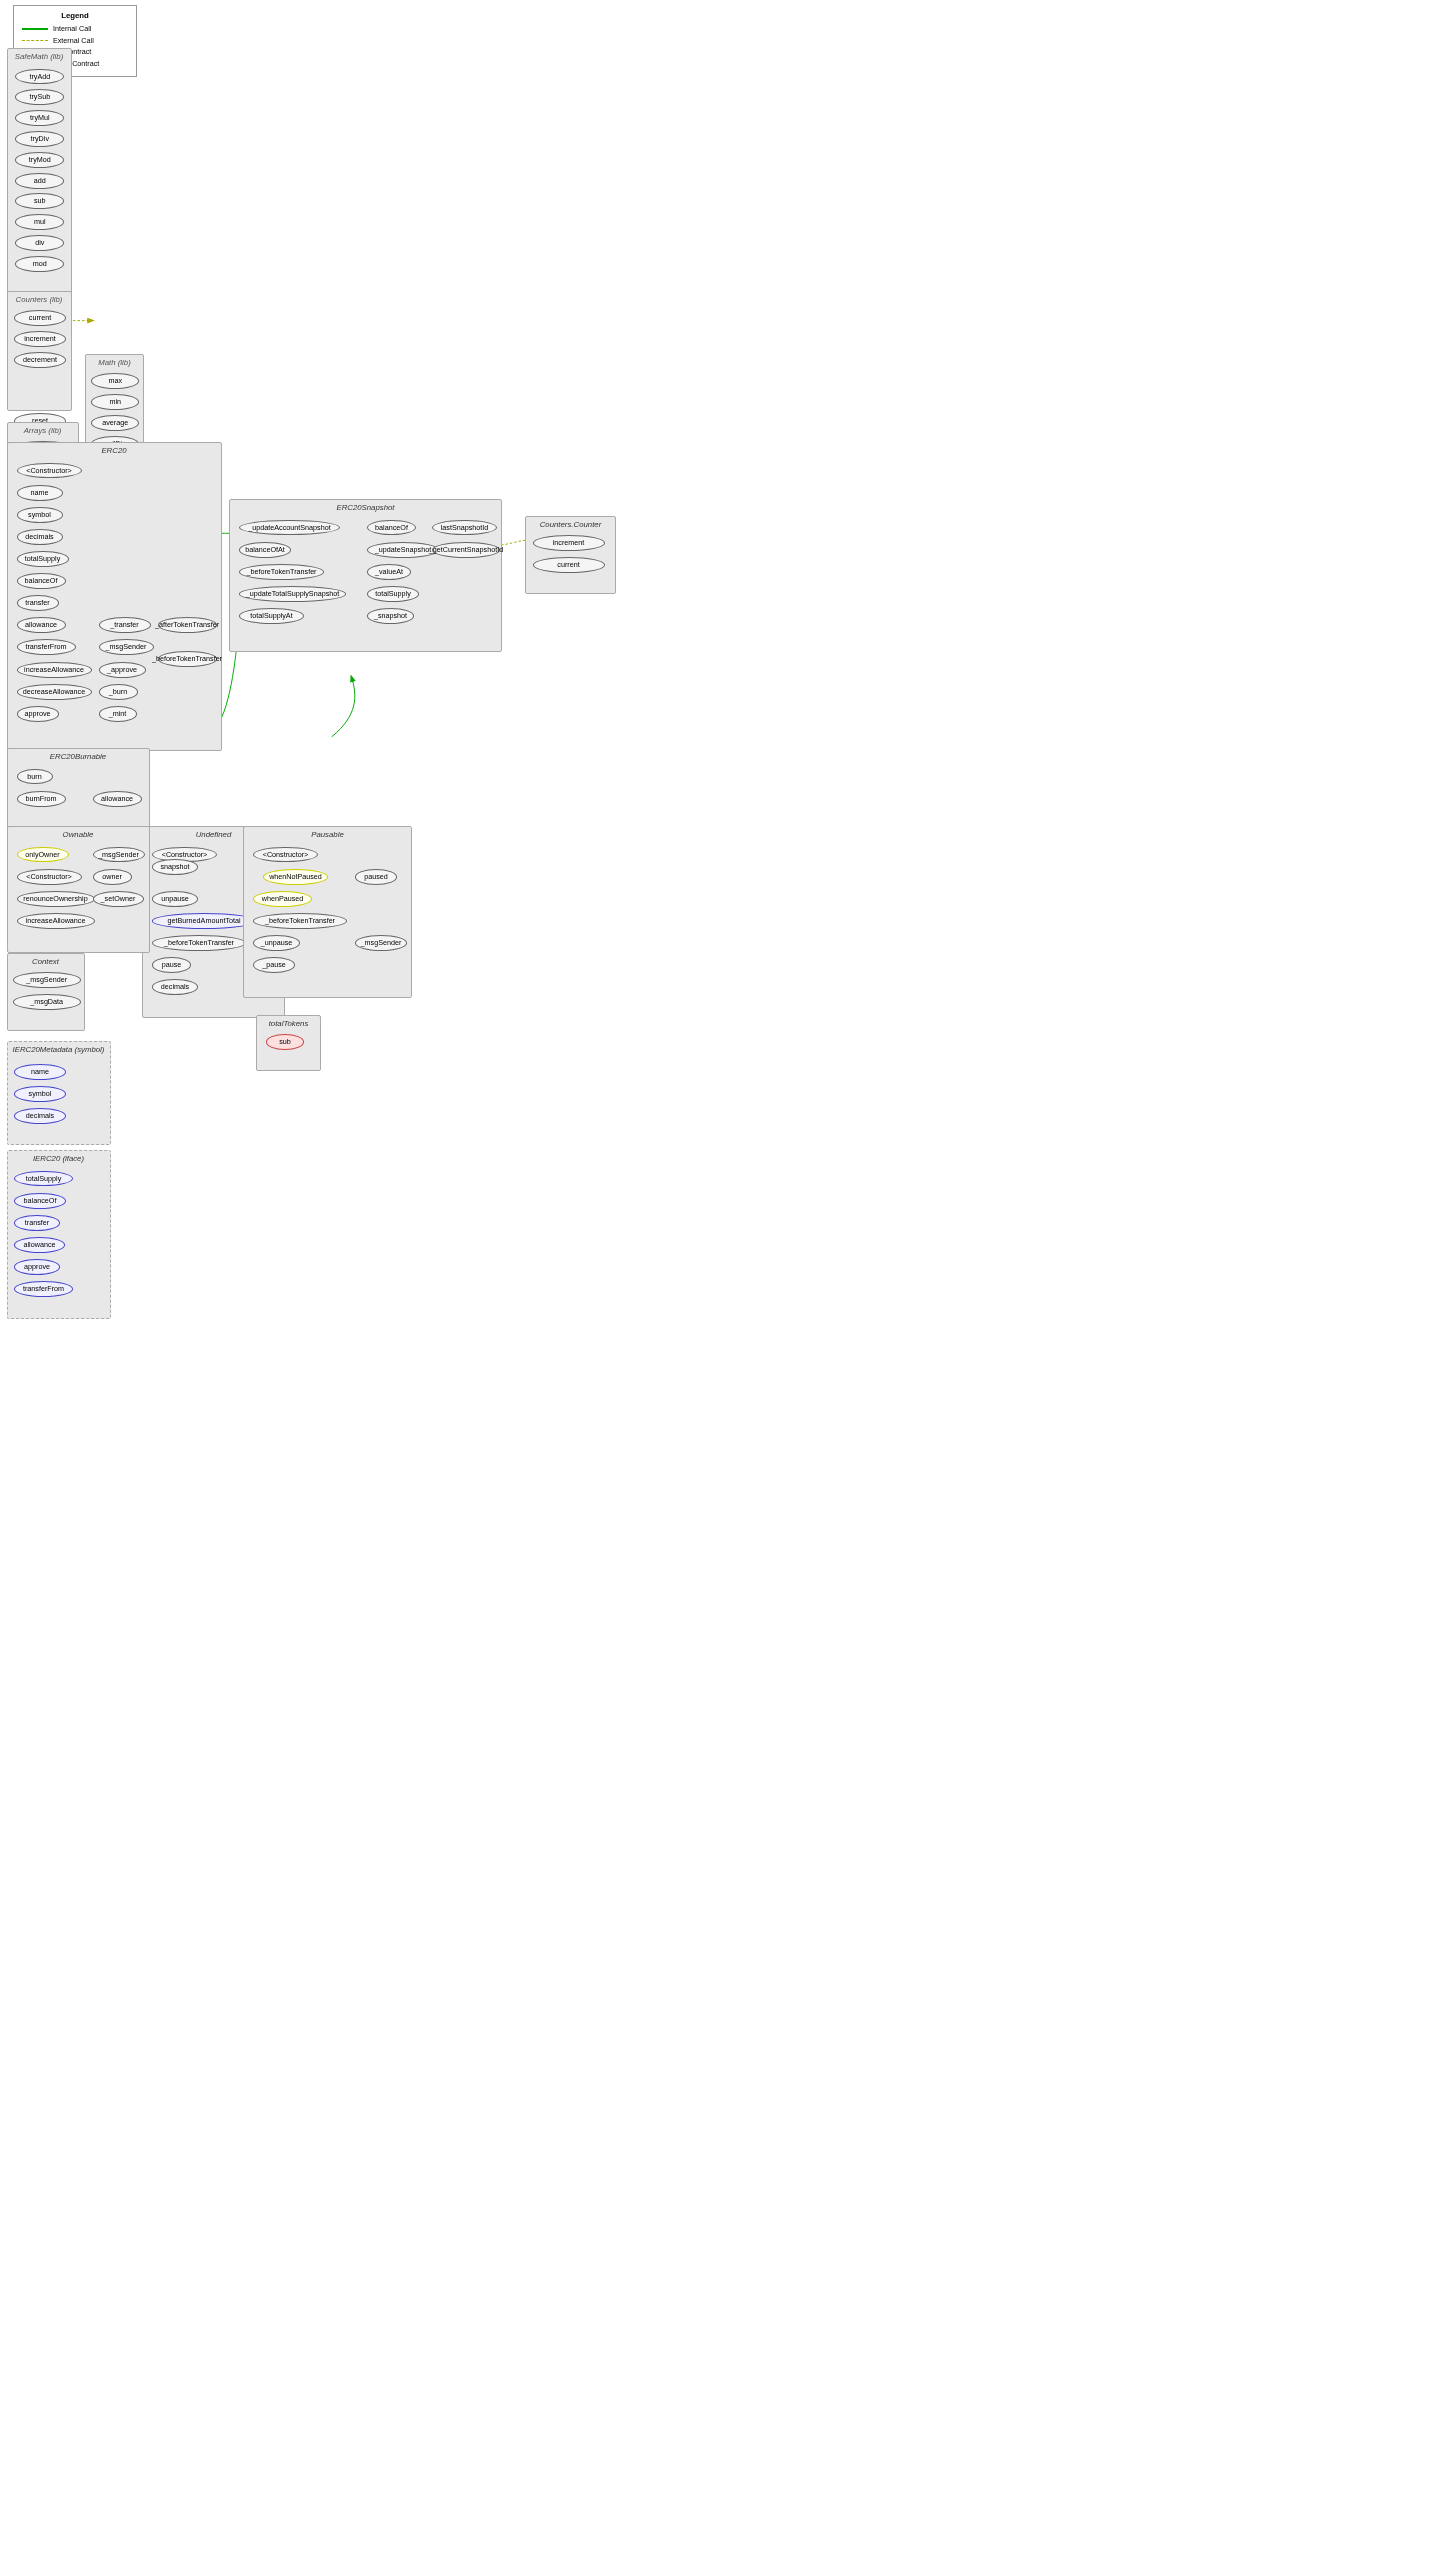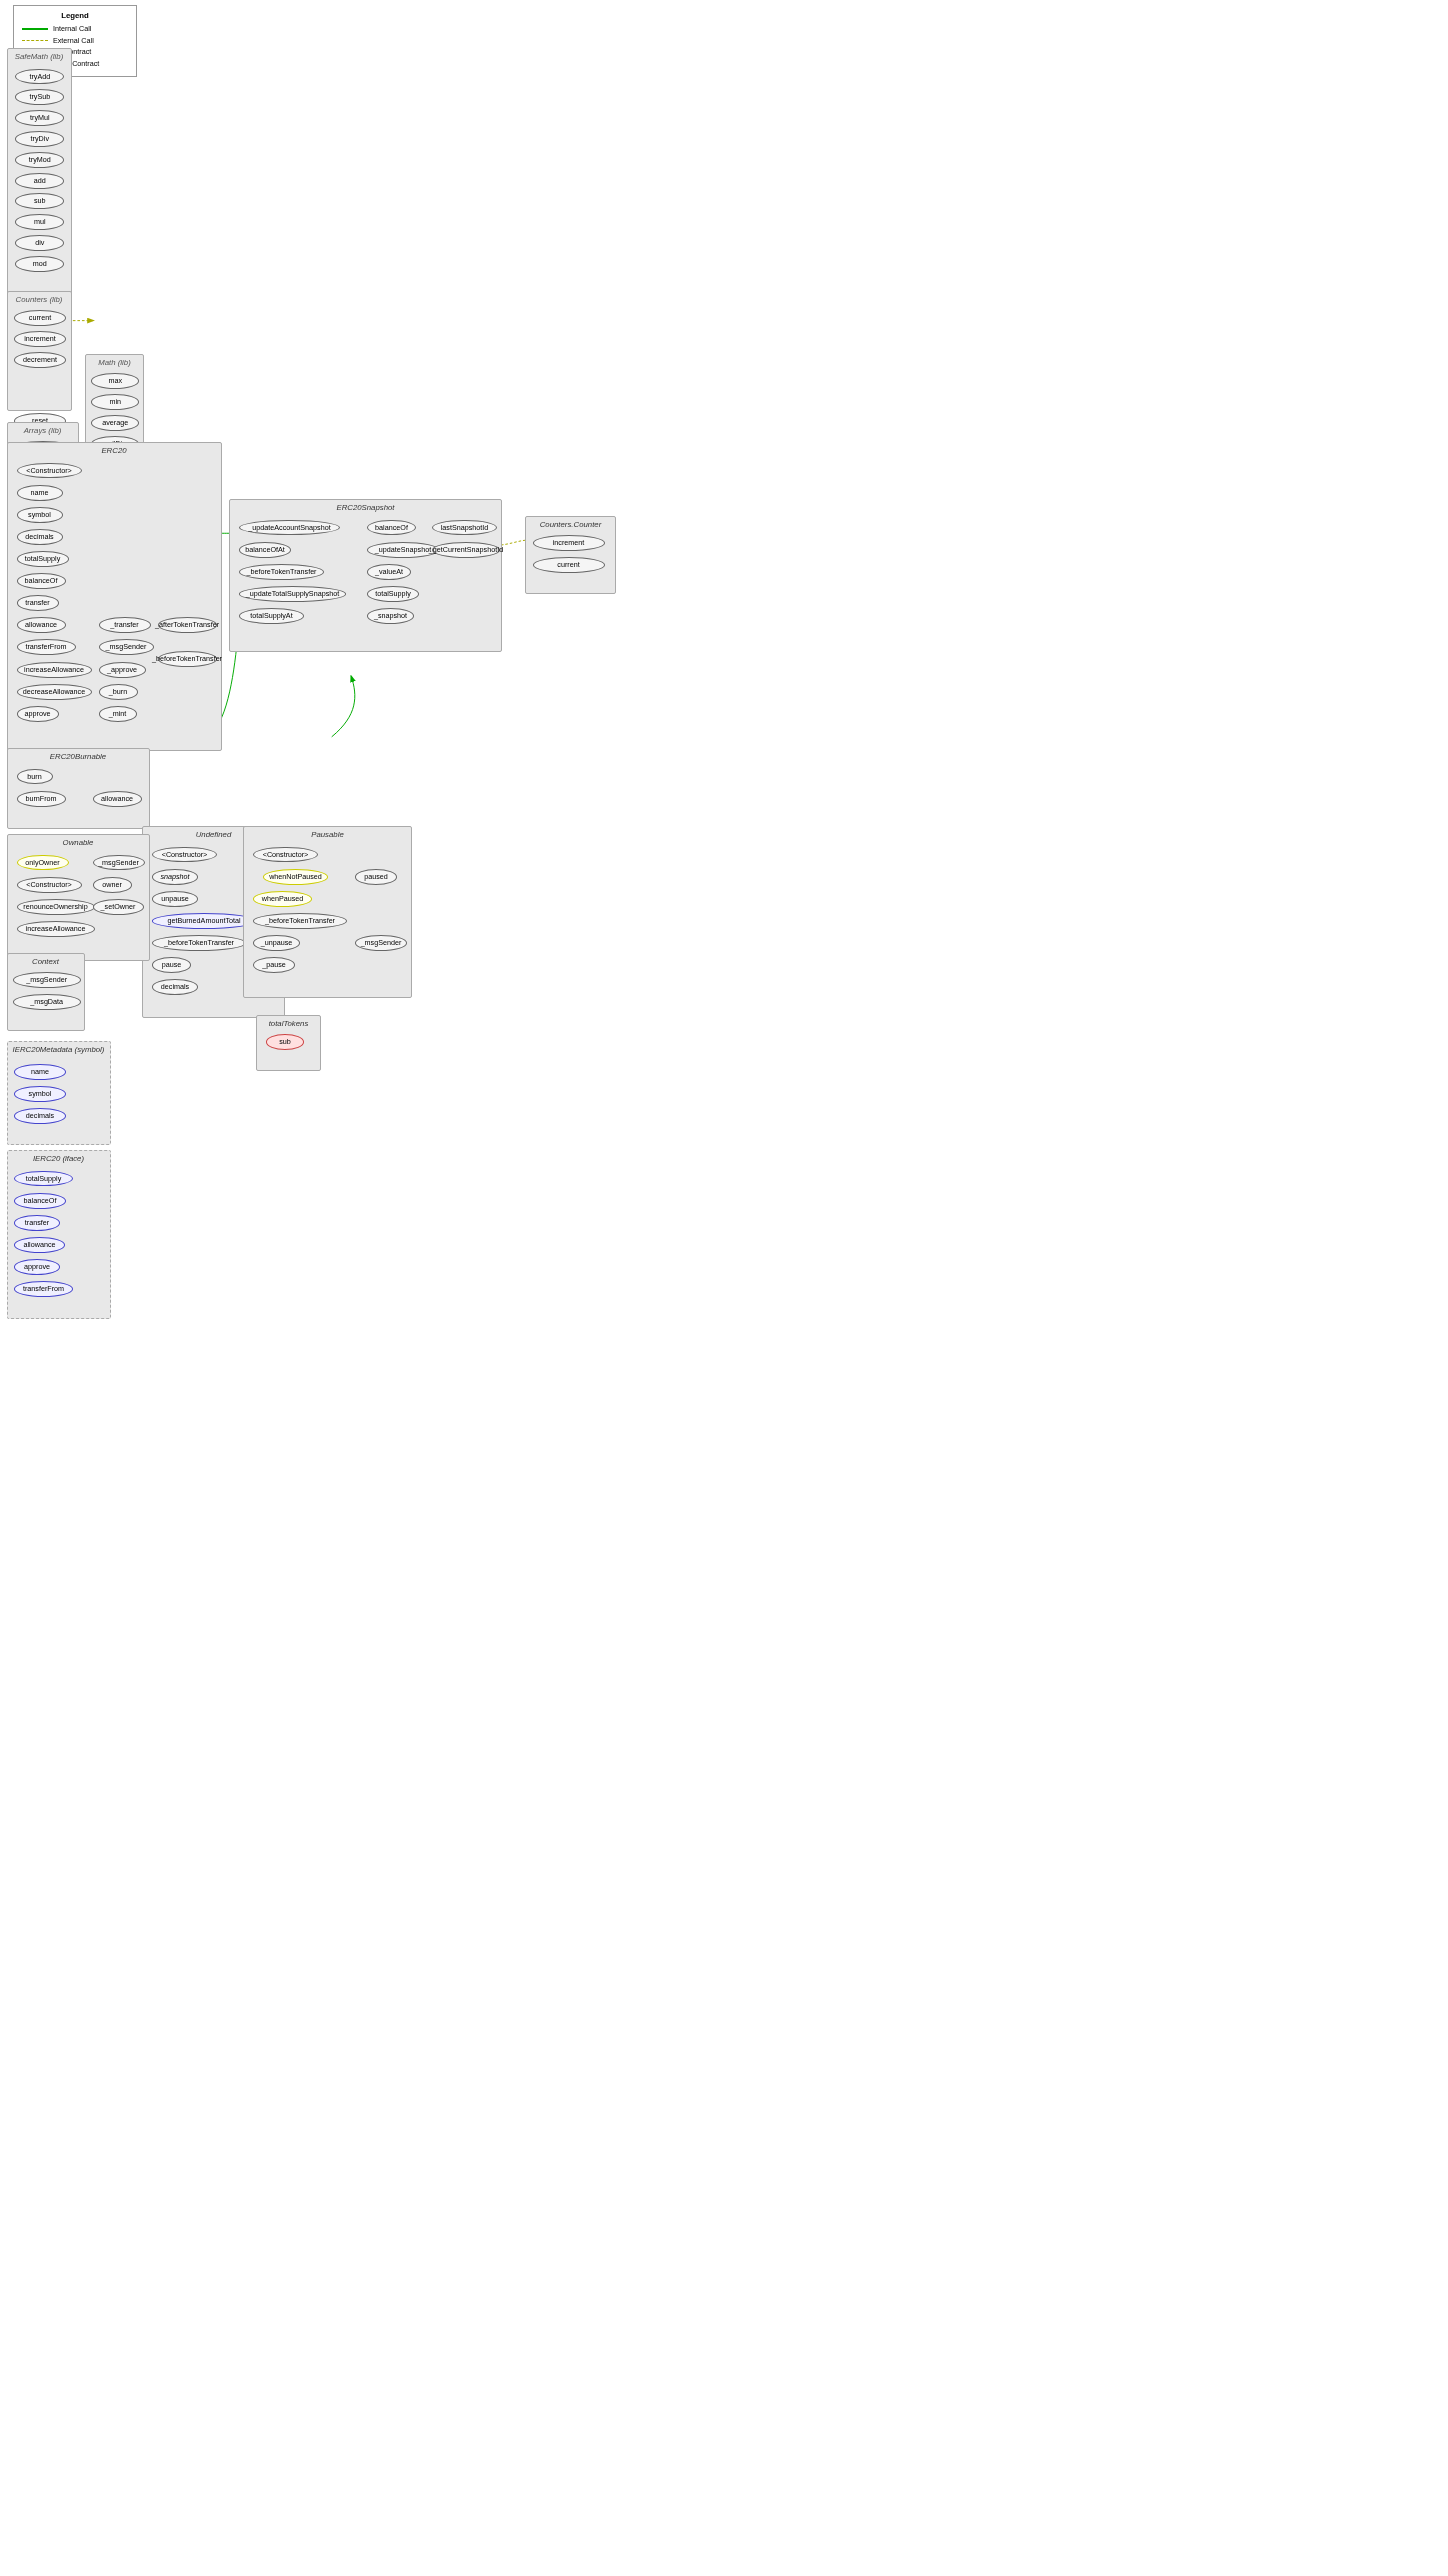--- a/index.html
+++ b/index.html
@@ -256,21 +256,21 @@
   <div class="contract-box" style="left:525px;top:516px;width:91px;">
     <div class="contract-title">Counters.Counter</div>
     <div class="node" style="left:6.5px;top:18px;width:72px;">increment</div>
     <div class="node" style="left:6.5px;top:40px;width:72px;">current</div>
     <div style="height:62px;"></div>
   </div>
 
   <div class="contract-box" style="left:142px;top:826px;width:143px;">
     <div class="contract-title">Undefined</div>
     <div class="node" style="left:9px;top:19.5px;width:65px;">&lt;Constructor&gt;</div>
-    <div class="node" style="left:9px;top:42px;width:46px;font-style:italic;">snapshot</div>
+    <div class="node" style="left:9px;top:32px;width:46px;">snapshot</div>
     <div class="node" style="left:9px;top:64px;width:46px;">unpause</div>
     <div class="node blue-border" style="left:9px;top:86px;width:104px;">getBurnedAmountTotal</div>
     <div class="node" style="left:9px;top:108px;width:94px;">_beforeTokenTransfer</div>
     <div class="node" style="left:9px;top:130px;width:39px;">pause</div>
     <div class="node" style="left:9px;top:152px;width:46px;">decimals</div>
     <div style="height:176px;"></div>
   </div>
 
   <div class="contract-box" style="left:243px;top:826px;width:169px;">
     <div class="contract-title">Pausable</div>
@@ -278,21 +278,21 @@
     <div class="node yellow-border" style="left:19px;top:42px;width:65px;text-align:center;">whenNotPaused</div>
     <div class="node yellow-border" style="left:9px;top:64px;width:59px;">whenPaused</div>
     <div class="node" style="left:9px;top:86px;width:94px;">_beforeTokenTransfer</div>
     <div class="node" style="left:9px;top:108px;width:47px;">_unpause</div>
     <div class="node" style="left:9px;top:130px;width:42px;">_pause</div>
     <div class="node" style="left:111px;top:42px;width:42px;">paused</div>
     <div class="node" style="left:111px;top:108px;width:52px;">_msgSender</div>
     <div style="height:156px;"></div>
   </div>
 
-  <div class="contract-box" style="left:6.5px;top:826px;width:143px;margin-top:8px;">
+  <div class="contract-box" style="left:6.5px;top:826px;width:143px;">
     <div class="contract-title">Ownable</div>
     <div class="node yellow-border" style="left:9px;top:19.5px;width:52px;">onlyOwner</div>
     <div class="node" style="left:9px;top:42px;width:65px;">&lt;Constructor&gt;</div>
     <div class="node" style="left:9px;top:64px;width:78px;">renounceOwnership</div>
     <div class="node" style="left:9px;top:86px;width:78px;">increaseAllowance</div>
     <div class="node" style="left:85px;top:19.5px;width:52px;">_msgSender</div>
     <div class="node" style="left:85px;top:42px;width:39px;">owner</div>
     <div class="node" style="left:85px;top:64px;width:51px;">_setOwner</div>
     <div style="height:111px;"></div>
   </div>

